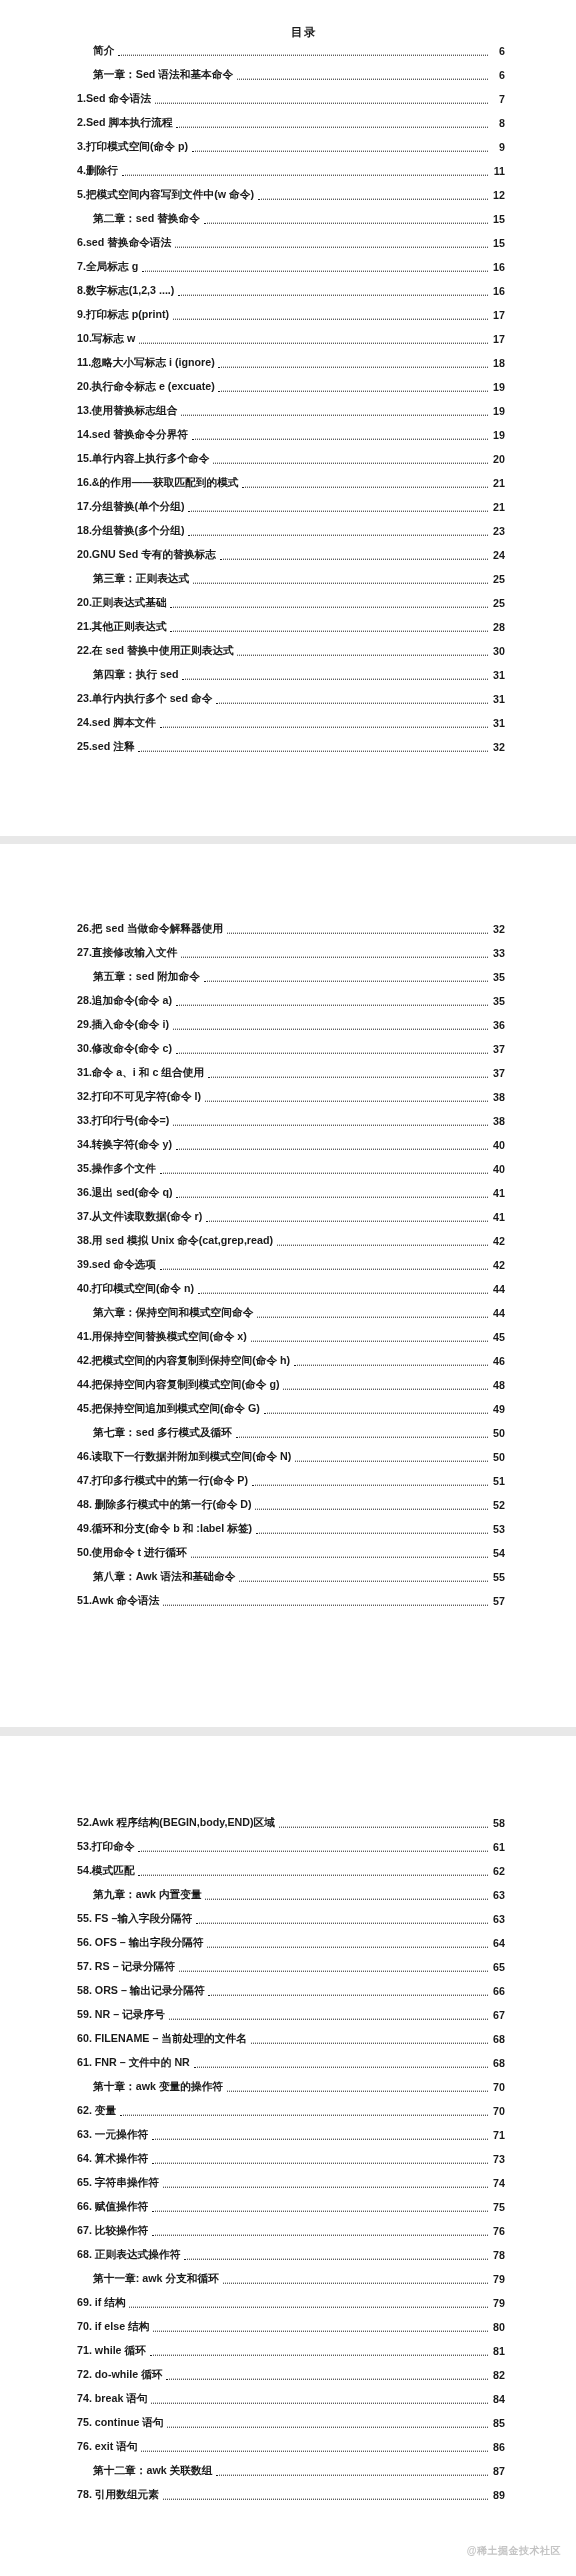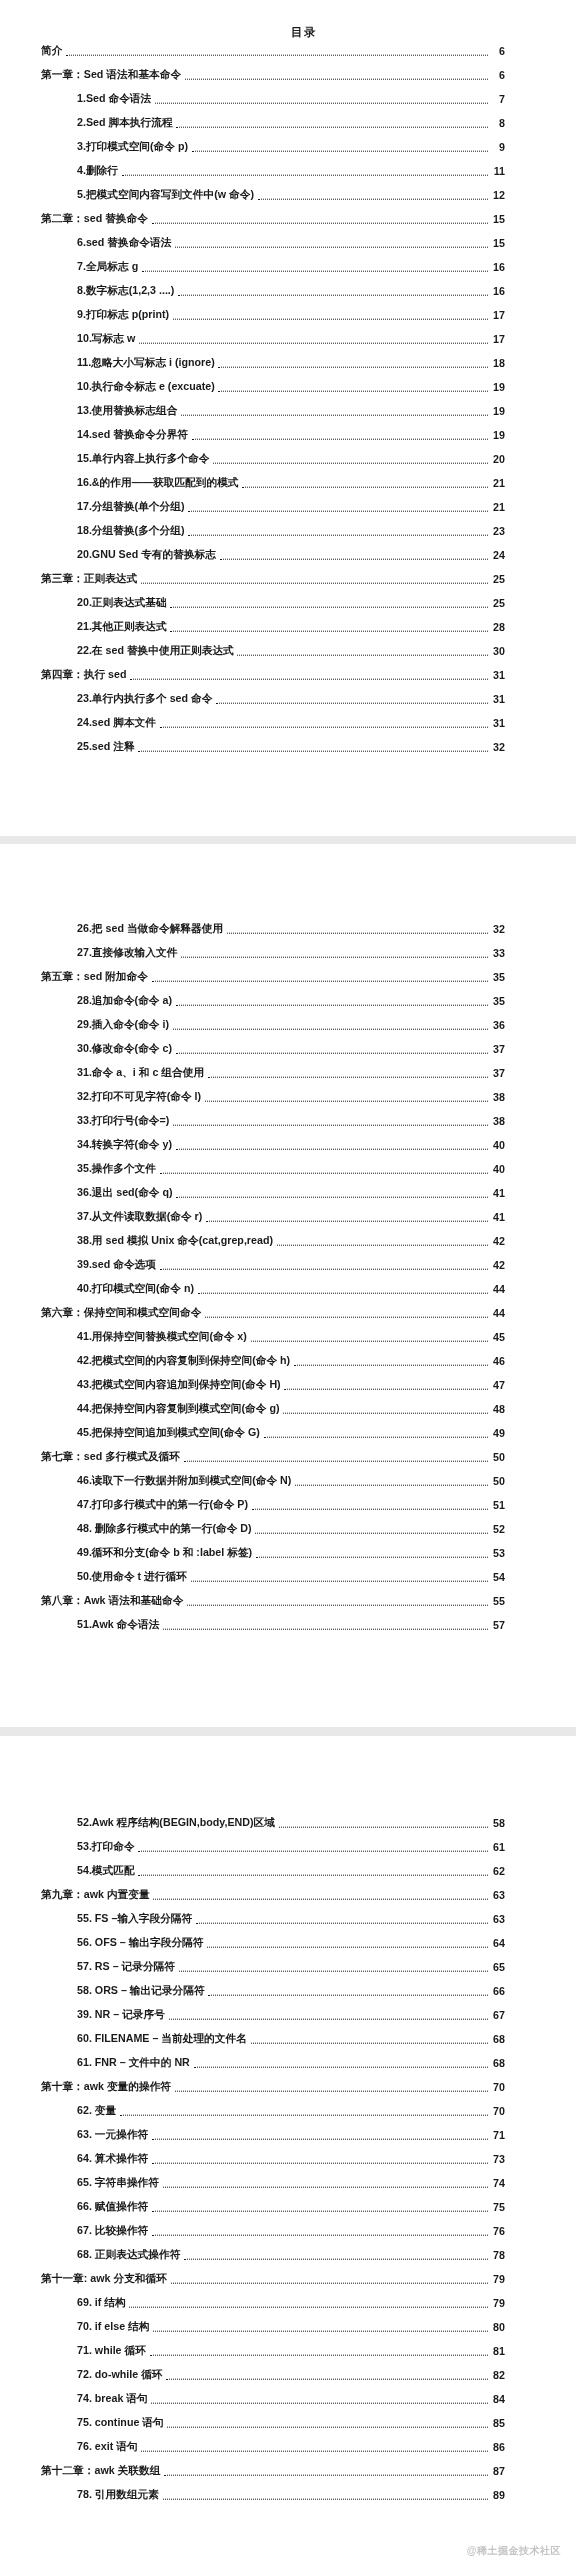--- a/index.html
+++ b/index.html
@@ -25,21 +25,21 @@
   .p2 .rows{top:73px;}
   .p3 .rows{top:75px;}
   .row{
     height:24px;
     display:flex;align-items:center;
     padding-right:71px;
     font-size:10.7px;font-weight:600;
     white-space:nowrap;
   }
   .p2 .row{height:24px;justify-content:space-between;}
-  .row.l0{padding-left:41px;}
+  .row.l0{padding-left:93px;}
   .row.l1{padding-left:77px;}
   .label{white-space:pre;}
   .leader{
     flex:1 1 auto;
     margin:0 3.1px 0 3.7px;
     border-bottom:1.6px dotted #1b1b1b;
     height:0.5px;
     transform:translateY(3.7px);
     min-width:6.3px;
   }
@@ -123,21 +123,21 @@
     <span class="label">10.写标志 w</span>
     <span class="leader"></span>
     <span class="pagenum">17</span>
   </div>
         <div class="row l1">
     <span class="label">11.忽略大小写标志 i (ignore)</span>
     <span class="leader"></span>
     <span class="pagenum">18</span>
   </div>
         <div class="row l1">
-    <span class="label">10.执行命令标志 e (excuate)</span>
+    <span class="label">20.执行命令标志 e (excuate)</span>
     <span class="leader"></span>
     <span class="pagenum">19</span>
   </div>
         <div class="row l1">
     <span class="label">13.使用替换标志组合</span>
     <span class="leader"></span>
     <span class="pagenum">19</span>
   </div>
         <div class="row l1">
     <span class="label">14.sed 替换命令分界符</span>
@@ -305,25 +305,20 @@
     <span class="label">41.用保持空间替换模式空间(命令 x)</span>
     <span class="leader"></span>
     <span class="pagenum">45</span>
   </div>
         <div class="row l1">
     <span class="label">42.把模式空间的内容复制到保持空间(命令 h)</span>
     <span class="leader"></span>
     <span class="pagenum">46</span>
   </div>
         <div class="row l1">
-    <span class="label">43.把模式空间内容追加到保持空间(命令 H)</span>
-    <span class="leader"></span>
-    <span class="pagenum">47</span>
-  </div>
-        <div class="row l1">
     <span class="label">44.把保持空间内容复制到模式空间(命令 g)</span>
     <span class="leader"></span>
     <span class="pagenum">48</span>
   </div>
         <div class="row l1">
     <span class="label">45.把保持空间追加到模式空间(命令 G)</span>
     <span class="leader"></span>
     <span class="pagenum">49</span>
   </div>
         <div class="row l0">
@@ -407,21 +402,21 @@
     <span class="label">57. RS – 记录分隔符</span>
     <span class="leader"></span>
     <span class="pagenum">65</span>
   </div>
         <div class="row l1">
     <span class="label">58. ORS – 输出记录分隔符</span>
     <span class="leader"></span>
     <span class="pagenum">66</span>
   </div>
         <div class="row l1">
-    <span class="label">39. NR – 记录序号</span>
+    <span class="label">59. NR – 记录序号</span>
     <span class="leader"></span>
     <span class="pagenum">67</span>
   </div>
         <div class="row l1">
     <span class="label">60. FILENAME – 当前处理的文件名</span>
     <span class="leader"></span>
     <span class="pagenum">68</span>
   </div>
         <div class="row l1">
     <span class="label">61. FNR – 文件中的 NR</span>

